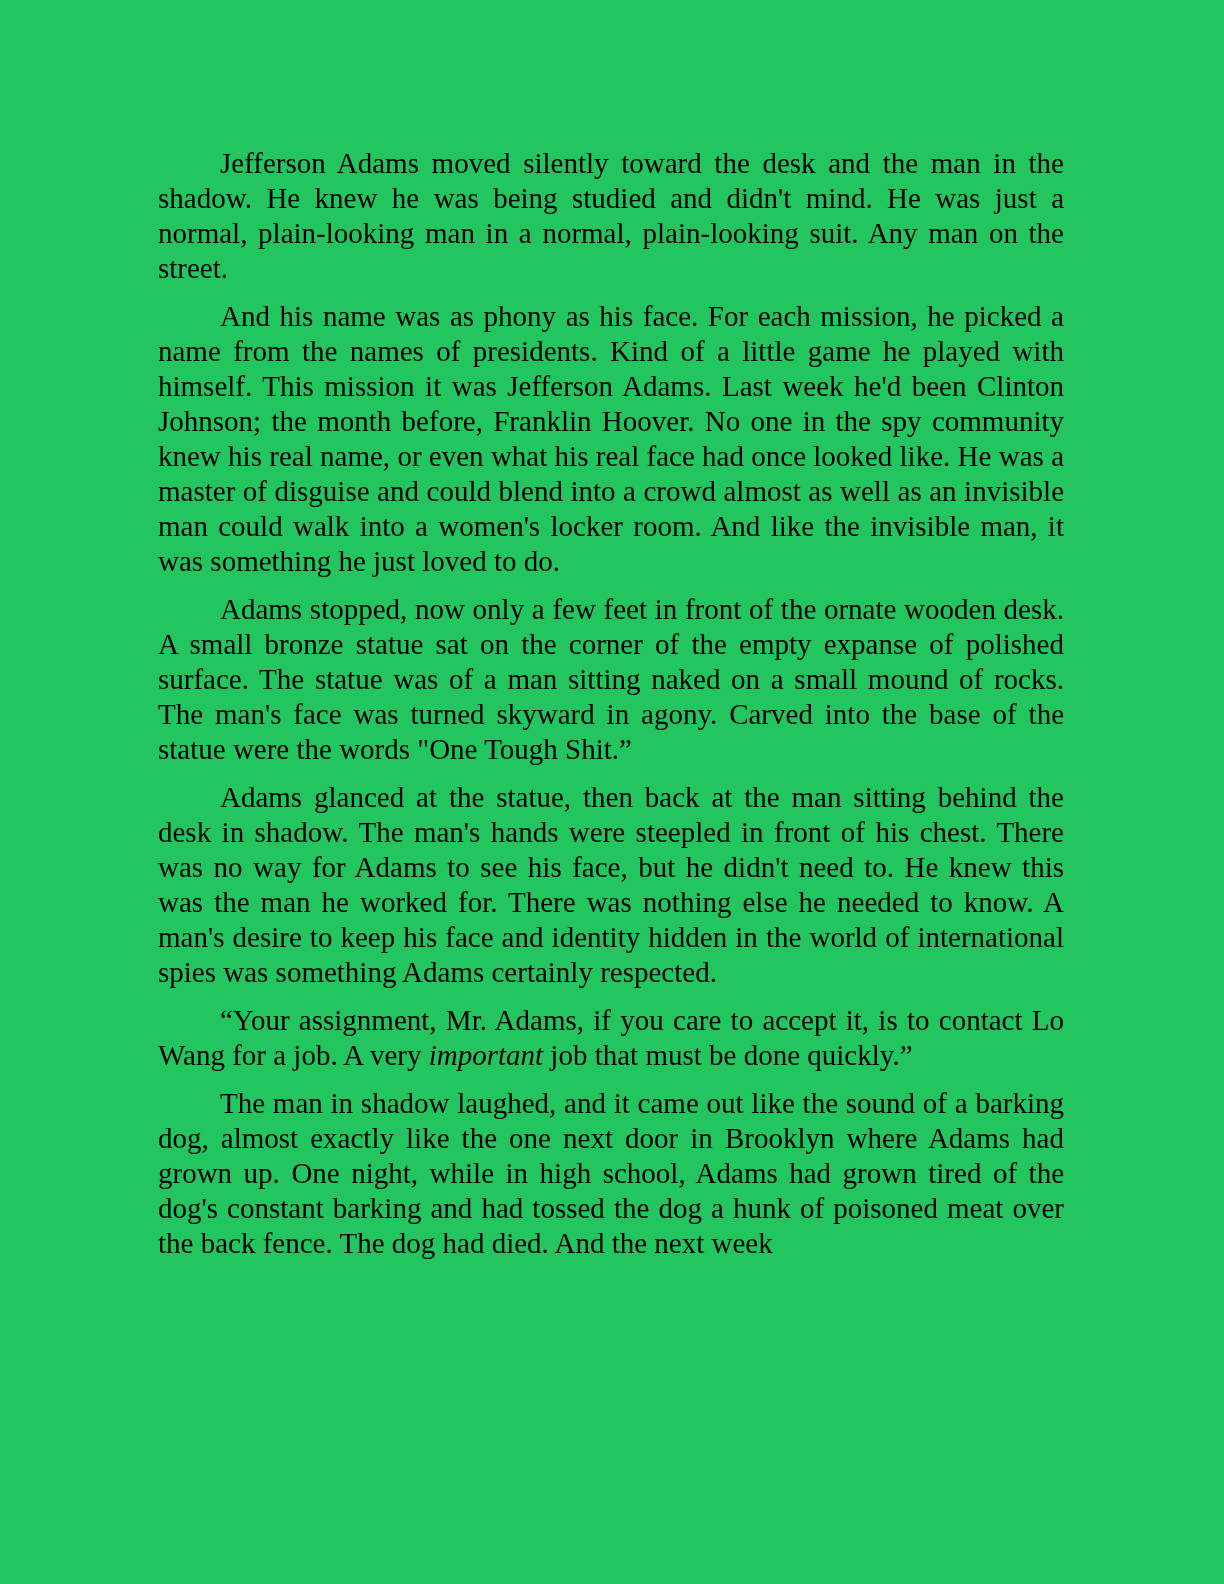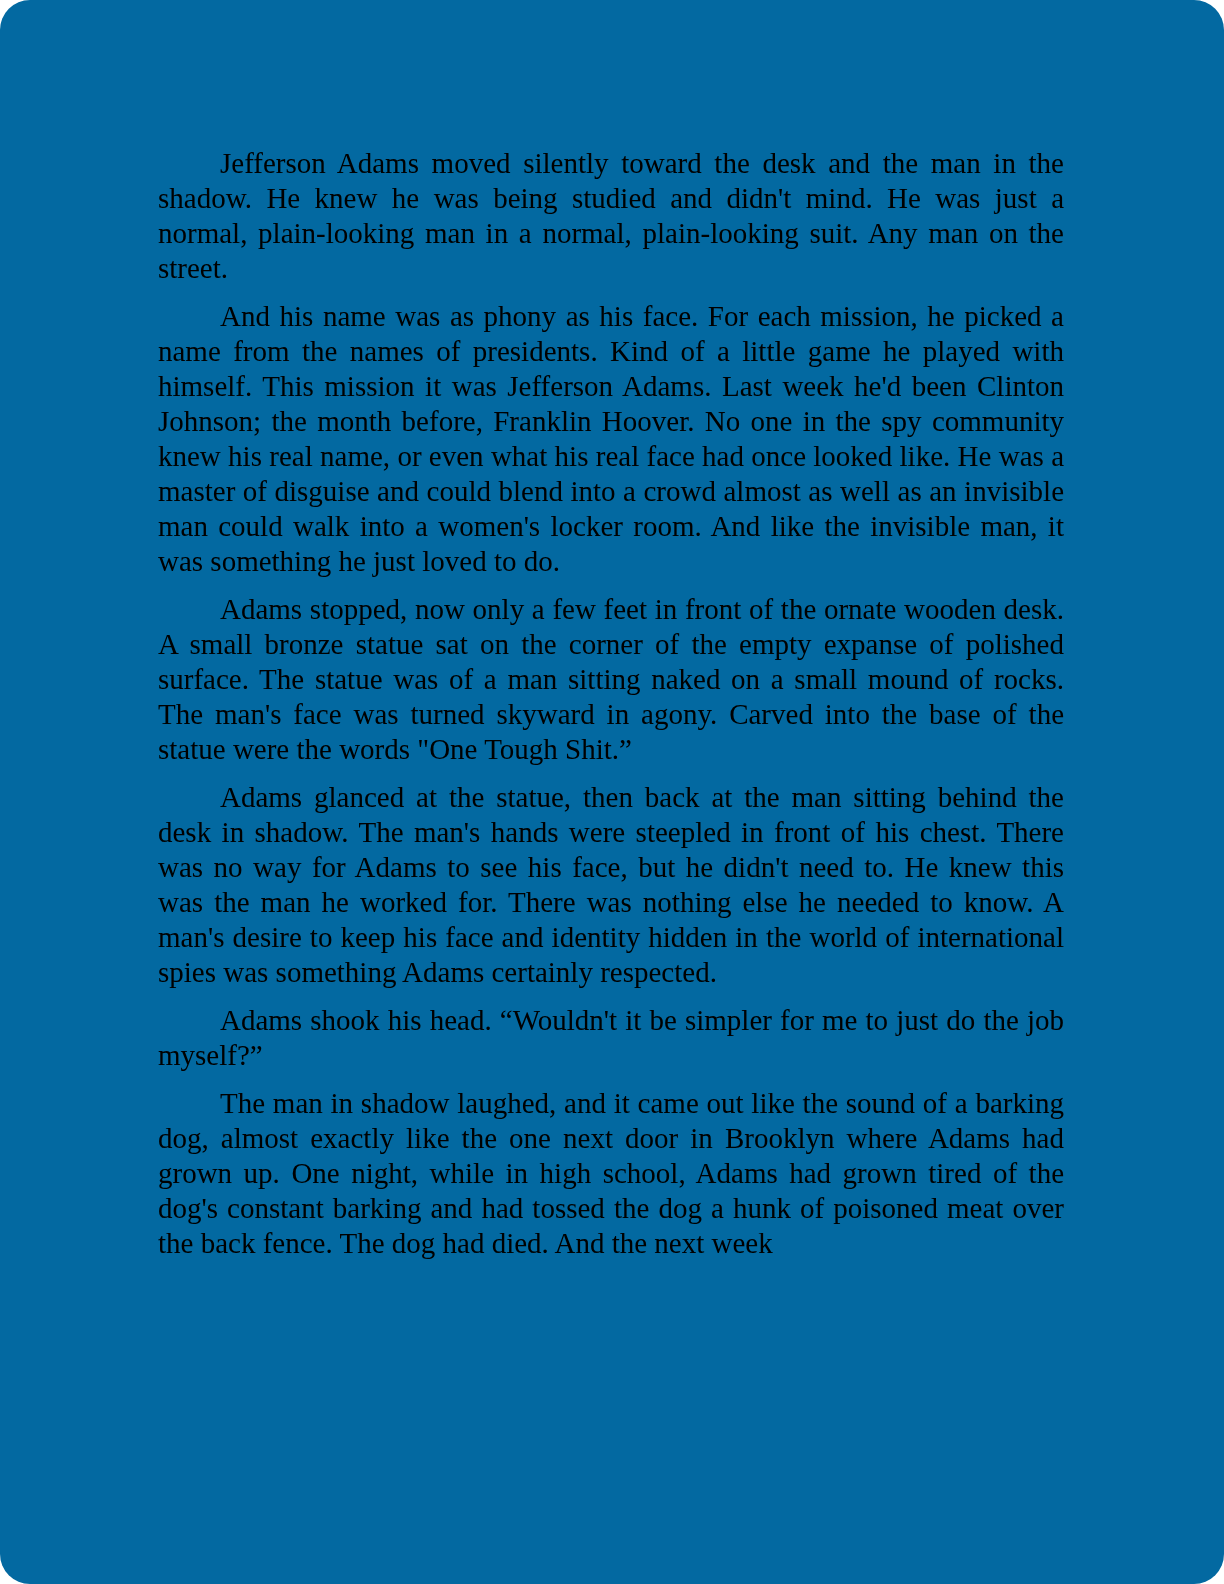--- a/index.html
+++ b/index.html
@@ -14,22 +14,21 @@
     font-family: "Liberation Serif", serif;
     position: relative;
     overflow: hidden;
   }
   .page {
     position: absolute;
     left: 0;
     top: 0;
     width: 1224px;
     height: 1584px;
-    background: #0369a1;
-    border-radius: 30px;
+    background: #22c55e;
   }
   .text-block {
     position: absolute;
     left: 158px;
     top: 146px;
     width: 906px;
   }
   .para {
     margin: 0 0 13px 0;
     font-size: 29px;
@@ -44,16 +43,16 @@
 </style>
 </head>
 <body>
 
 <main class="page">
   <article class="text-block">
     <p class="para">Jefferson Adams moved silently toward the desk and the man in the shadow. He knew he was being studied and didn't mind. He was just a normal, plain-looking man in a normal, plain-looking suit. Any man on the street.</p>
     <p class="para">And his name was as phony as his face. For each mission, he picked a name from the names of presidents. Kind of a little game he played with himself. This mission it was Jefferson Adams. Last week he'd been Clinton Johnson; the month before, Franklin Hoover. No one in the spy community knew his real name, or even what his real face had once looked like. He was a master of disguise and could blend into a crowd almost as well as an invisible man could walk into a women's locker room. And like the invisible man, it was something he just loved to do.</p>
     <p class="para">Adams stopped, now only a few feet in front of the ornate wooden desk. A small bronze statue sat on the corner of the empty expanse of polished surface. The statue was of a man sitting naked on a small mound of rocks. The man's face was turned skyward in agony. Carved into the base of the statue were the words "One Tough Shit.”</p>
     <p class="para">Adams glanced at the statue, then back at the man sitting behind the desk in shadow. The man's hands were steepled in front of his chest. There was no way for Adams to see his face, but he didn't need to. He knew this was the man he worked for. There was nothing else he needed to know. A man's desire to keep his face and identity hidden in the world of international spies was something Adams certainly respected.</p>
-    <p class="para">Adams shook his head. “Wouldn't it be simpler for me to just do the job myself?”</p>
+    <p class="para"><span>“Your assignment, Mr. Adams, if you care to accept it, is to contact Lo Wang for a job. A very </span><em>important</em><span> job that must be done quickly.”</span></p>
     <p class="para">The man in shadow laughed, and it came out like the sound of a barking dog, almost exactly like the one next door in Brooklyn where Adams had grown up. One night, while in high school, Adams had grown tired of the dog's constant barking and had tossed the dog a hunk of poisoned meat over the back fence. The dog had died. And the next week</p>
   </article>
 </main>
 
 </body></html>

